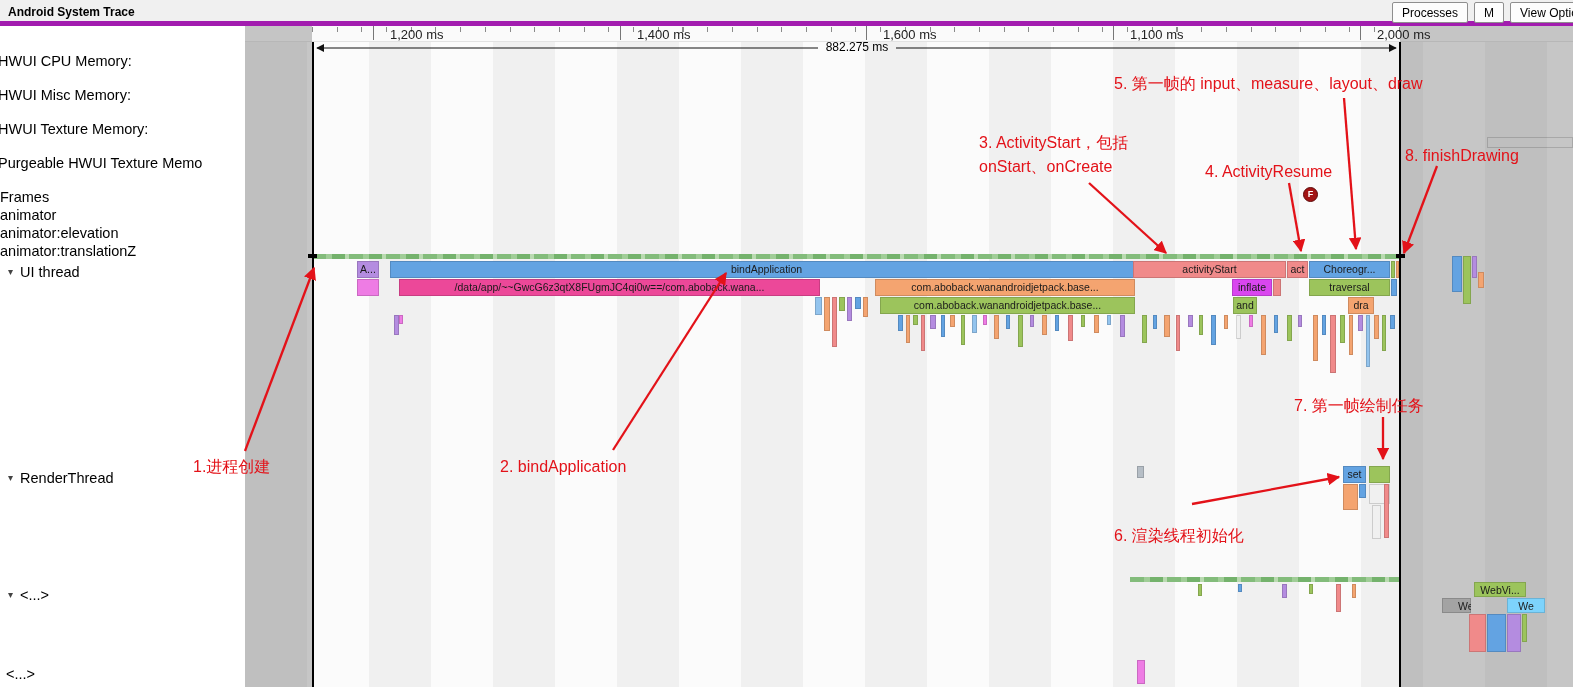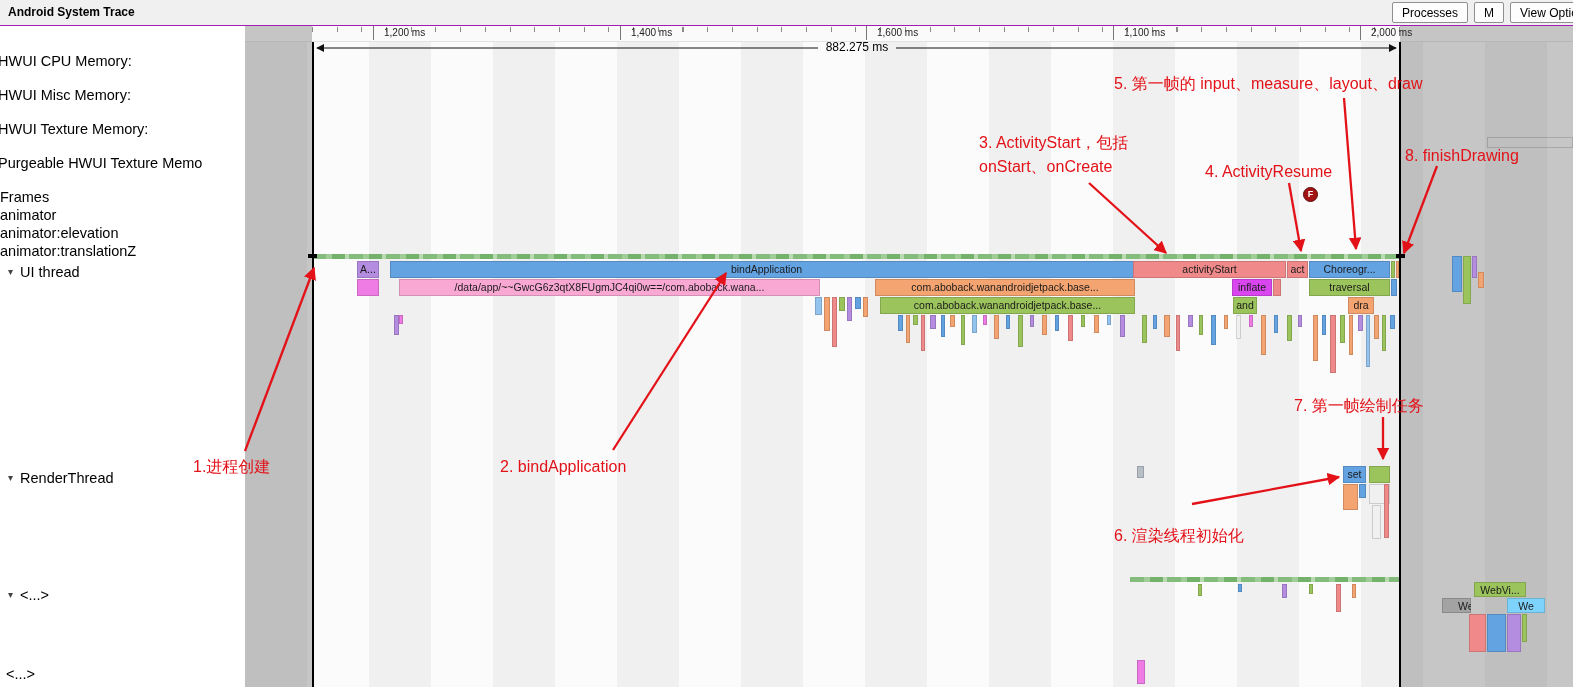--- a/index.html
+++ b/index.html
@@ -2,36 +2,36 @@
 <html><head>
 <meta charset="utf-8">
 <style>
   *{margin:0;padding:0;box-sizing:border-box}
   html,body{background:#9a9a9a}
   #screen{position:relative;width:1573px;height:687px;overflow:hidden;background:#fff;
           font-family:"Liberation Sans",sans-serif;user-select:none}
 
   
   .header{position:absolute;left:0;top:0;width:1573px;height:26px;background:#f0f0f0;
-          border-bottom:1px solid #a21caf;z-index:30}
+          border-bottom:5px solid #a21caf;z-index:30}
   .title{position:absolute;left:8px;top:5px;font-size:12px;font-weight:700;color:#000}
   .hbtns{position:absolute;left:1392px;top:2px;display:flex;gap:6px}
   .hbtn{height:21px;padding:0 9px;font-size:12px;background:#fdfdfd;border:1px solid #8f8f8f;
         border-radius:2px;color:#000;white-space:nowrap}
 
   
   .trace-bg{position:absolute;left:245px;top:26px;width:1328px;height:661px;z-index:1;
             background:repeating-linear-gradient(to right,#f0f0f0 0 62px,#fbfbfb 62px 124px)}
   .ruler-band{position:absolute;left:245px;top:26px;width:1328px;height:16px;background:#fafafa;
               border-bottom:1px solid #e2e2e2;z-index:2}
   .minor-ticks{position:absolute;left:312px;top:27px;width:1088px;height:5px;z-index:6;
                background:repeating-linear-gradient(to right,#8a8a8a 0 1px,transparent 1px 24.7px)}
   .ruler-ticks{position:absolute;inset:0;z-index:6;pointer-events:none}
   .major-tick{position:absolute;top:26px;height:14px;border-left:1px solid #777}
-  .tick-label{position:absolute;left:10px;top:1px;font-size:10px;color:#222;white-space:nowrap}
+  .tick-label{position:absolute;left:16px;top:1px;font-size:13px;color:#222;white-space:nowrap}
 
   
   .dim{position:absolute;top:26px;height:661px;background:rgba(124,124,124,.42);z-index:5}
   .dim-left{left:245px;width:67px}
   .dim-right{left:1400px;width:173px}
 
   
   .sidebar{position:absolute;left:0;top:26px;width:245px;height:661px;background:#fff;z-index:20;
            overflow:hidden}
   .sb-item{position:absolute;font-size:14.5px;color:#000;white-space:nowrap}
@@ -92,21 +92,21 @@
       <div class="strip" style="left: 312px; top: 254px; width: 1088px; height: 5px;"></div>
       <div class="strip" style="left: 1130px; top: 577px; width: 270px; height: 5px;"></div>
       <div class="slice" style="left: 357px; top: 261px; width: 22px; height: 17px; background: rgb(180, 140, 224);">A...</div>
       <div class="slice" style="left: 380px; top: 261px; width: 753px; height: 17px; background: rgb(99, 163, 226); margin-left: 10px;">bindApplication</div>
       <div class="slice" style="left: 1133px; top: 261px; width: 153px; height: 17px; background: rgb(240, 138, 138);">activityStart</div>
       <div class="slice" style="left: 1287px; top: 261px; width: 21px; height: 17px; background: rgb(240, 138, 138);">act</div>
       <div class="slice" style="left: 1309px; top: 261px; width: 81px; height: 17px; background: rgb(99, 163, 226);">Choreogr...</div>
       <div class="slice" style="left: 1391px; top: 261px; width: 4px; height: 17px; background: rgb(156, 196, 92);"></div>
       <div class="slice" style="left: 1396px; top: 261px; width: 3px; height: 17px; background: rgb(244, 164, 112);"></div>
       <div class="slice" style="left: 357px; top: 279px; width: 22px; height: 17px; background: rgb(238, 124, 228);"></div>
-      <div class="slice" style="left: 399px; top: 279px; width: 421px; height: 17px; background: #f9a8d4;">/data/app/~~GwcG6z3qtX8FUgmJC4qi0w==/com.aboback.wana...</div>
+      <div class="slice" style="left: 399px; top: 279px; width: 421px; height: 17px; background: #ec4899;">/data/app/~~GwcG6z3qtX8FUgmJC4qi0w==/com.aboback.wana...</div>
       <div class="slice" style="left: 875px; top: 279px; width: 260px; height: 17px; background: rgb(244, 164, 112);">com.aboback.wanandroidjetpack.base...</div>
       <div class="slice" style="left: 1232px; top: 279px; width: 40px; height: 17px; background: #d946ef;">inflate</div>
       <div class="slice" style="left: 1273px; top: 279px; width: 8px; height: 17px; background: rgb(240, 138, 138);"></div>
       <div class="slice" style="left: 1309px; top: 279px; width: 81px; height: 17px; background: rgb(156, 196, 92);">traversal</div>
       <div class="slice" style="left: 1391px; top: 279px; width: 6px; height: 17px; background: rgb(99, 163, 226);"></div>
       <div class="slice" style="left: 880px; top: 297px; width: 255px; height: 17px; background: rgb(156, 196, 92);">com.aboback.wanandroidjetpack.base...</div>
       <div class="slice" style="left: 1233px; top: 297px; width: 24px; height: 17px; background: rgb(156, 196, 92);">and</div>
       <div class="slice" style="left: 1348px; top: 297px; width: 26px; height: 17px; background: rgb(244, 164, 112);">dra</div>
       <div class="slice" style="left: 815px; top: 297px; width: 7px; height: 18px; background: rgb(147, 196, 238);"></div>
       <div class="slice" style="left: 824px; top: 297px; width: 6px; height: 34px; background: rgb(244, 164, 112);"></div>

